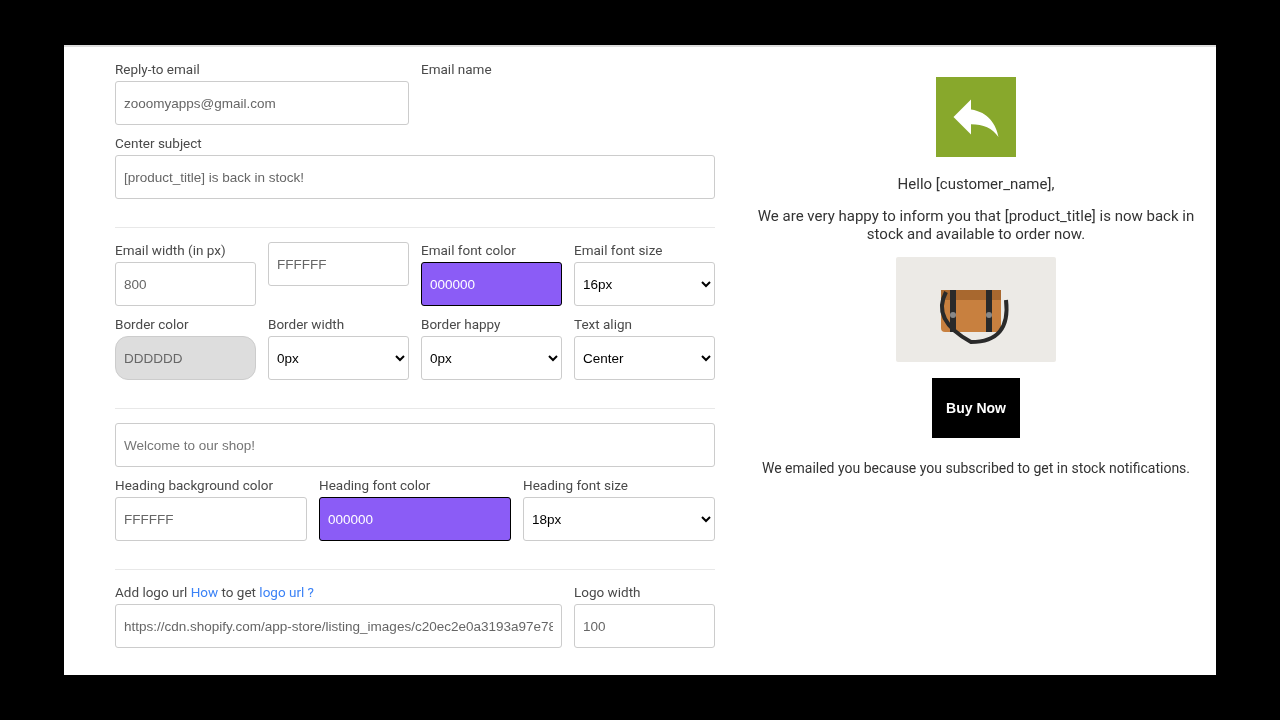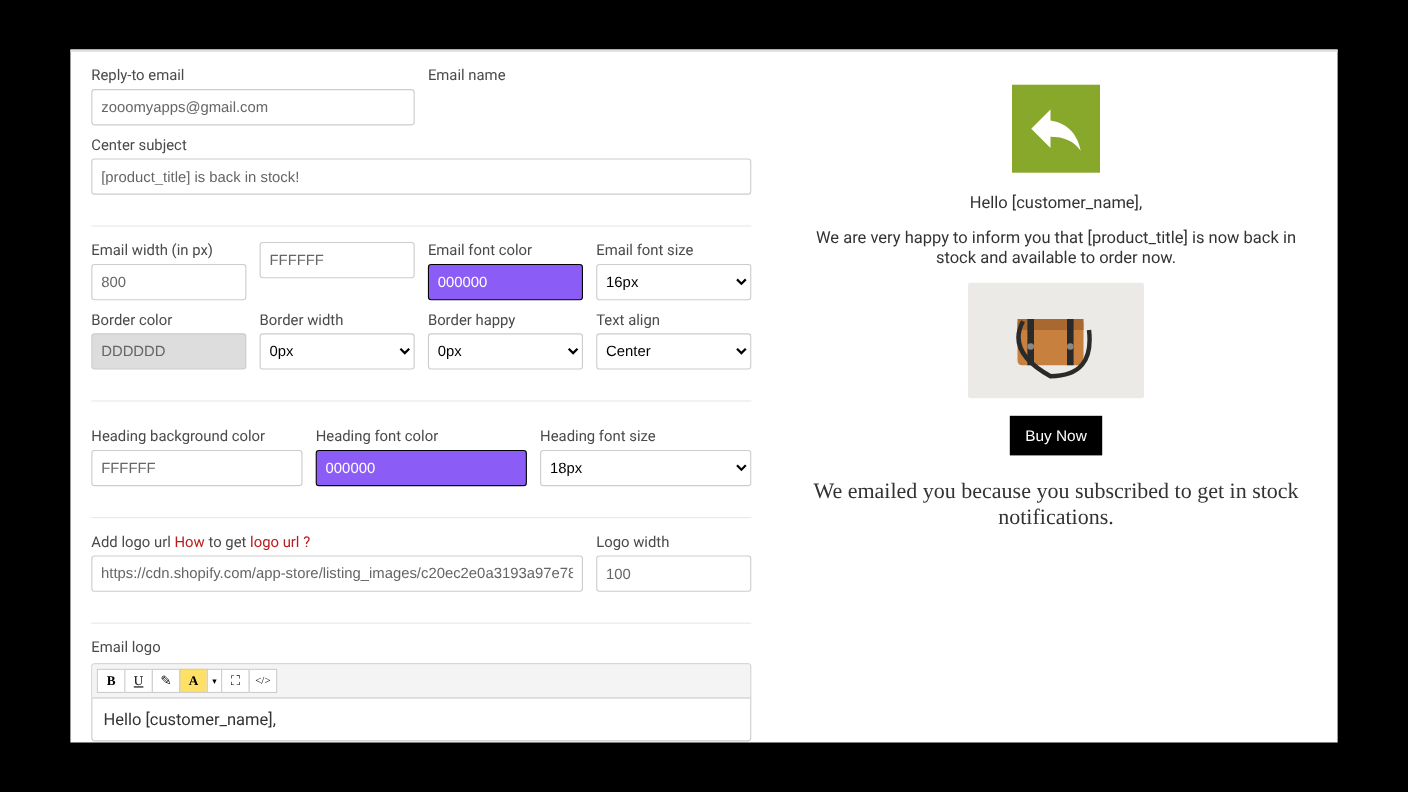--- a/index.html
+++ b/index.html
@@ -1,55 +1,55 @@
 <!DOCTYPE html>
 <html><head>
 <meta charset="utf-8">
 <style>
 * { box-sizing: border-box; margin: 0; padding: 0; }
 body { background: #000; font-family: -apple-system, "Segoe UI", Roboto, Arial, sans-serif; }
 .viewport { width: 1280px; height: 720px; margin: 0 auto; background: #000; position: relative; }
 .app { position: absolute; left: 64px; top: 45px; width: 1152px; height: 630px; background: #fff; overflow: hidden; border-top: 2px solid #ddd; }
 .content { display: flex; height: 100%; }
-.form-col { width: 630px; padding: 14px 0 0 19px; }
+.form-col { width: 630px; padding: 14px 0 0 19px; margin-left: 32px; }
 .preview-col { flex: 1; padding: 30px 20px 0 30px; text-align: center; }
 
 .grp { width: 600px; border-bottom: 1px solid #e8e8e8; padding-bottom: 18px; margin-bottom: 14px; }
 .row { display: flex; gap: 12px; margin-bottom: 10px; }
 .field { display: flex; flex-direction: column; }
 .field.w12 { flex: 1; }
 .field.w6 { width: 294px; }
 .field.w3 { width: 141px; }
 .field.w4 { width: 192px; }
 .field.w8 { width: 456px; }
 .lbl { font-size: 13.5px; color: #4a4a4a; margin-bottom: 4px; }
-.ctrl { height: 33px; border: 1px solid #ccc; border-radius: 3px; padding: 0 8px; font-size: 13.5px; color: #666; background:#fff; }
+.ctrl { height: 44px; border: 1px solid #ccc; border-radius: 3px; padding: 0 8px; font-size: 13.5px; color: #666; background:#fff; }
 select.ctrl { padding: 0 4px; color:#000000; }
 .ctrl.black { background: #8b5cf6; color: #fff; border-color:#000; }
-.ctrl.grey { background: #ddd; }
+.ctrl.grey { background: #ddd; border-radius: 13px; }
 
 .logo-lbl { font-size: 13.5px; color:#4a4a4a; margin-bottom:4px; }
-.logo-lbl a { color:#b91c1c; text-decoration:none;text-align:center; }
+.logo-lbl a { color:#3b82f6; text-decoration:none;text-align:center; }
 
 .rte-wrap { border:1px solid #ccc; border-radius:3px; width:600px; }
 .toolbar { display:flex; border-bottom:1px solid #ccc; background:#f4f4f4; padding:4px; gap:0; }
 .tbtn { width:26px; height:22px; border:1px solid #ccc; background:#fff; margin-right:-1px; display:flex; align-items:center; justify-content:center; font-size:12px; cursor:pointer; font-family:"Times New Roman",serif; }
 .tbtn.bold { font-weight:bold; }
 .tbtn.hl { background: #ffe066; font-weight:bold; }
 .tbtn.arrow { width:14px; font-size:8px; }
 .rte-body { padding:10px 10px; font-size:15px; color:#333; min-height:30px; }
 
 
 .logo { width: 80px; height: 80px; background:#88a82c; margin:0 auto 18px auto; display:flex; align-items:center; justify-content:center; }
 .logo svg { width:60px; height:60px; }
 .ptxt { font-size: 15px; color:#333; margin-bottom:14px; }
 .prod { width:160px; height:105px; margin:0 auto 16px auto; background:#eceae6; border-radius:2px; display:flex; align-items:center; justify-content:center; }
 .prod svg { width:120px; height:80px; }
-.buy { background:#000; color:#fff; border:none; padding:10px 14px; font-size:14px; margin-bottom:22px; cursor:pointer; }
-.note { font-size:20px; color:#333;font-family:Liberation Serif, serif; }
+.buy { background:#000; color:#fff; border:none; padding:22px 14px; font-size:14px; margin-bottom:22px; cursor:pointer;font-weight:bold; }
+.note { font-size:14px; color:#333; }
 </style>
 </head>
 <body>
 <div class="viewport">
 <div class="app">
 <div class="content">
 
 <div class="form-col">
 
   <div class="grp">
@@ -112,20 +112,21 @@
         <select class="ctrl">
           <option>Center</option>
         </select>
       </div>
     </div>
   </div>
 
   <div class="grp">
     <div class="row">
       <div class="field w12">
+        <input class="ctrl" placeholder="Welcome to our shop!" style="">
       </div>
     </div>
     <div class="row">
       <div class="field w4">
         <label class="lbl">Heading background color</label>
         <input class="ctrl" value="FFFFFF" style="">
       </div>
       <div class="field w4">
         <label class="lbl">Heading font color</label>
         <input class="ctrl black" value="000000" style="">

